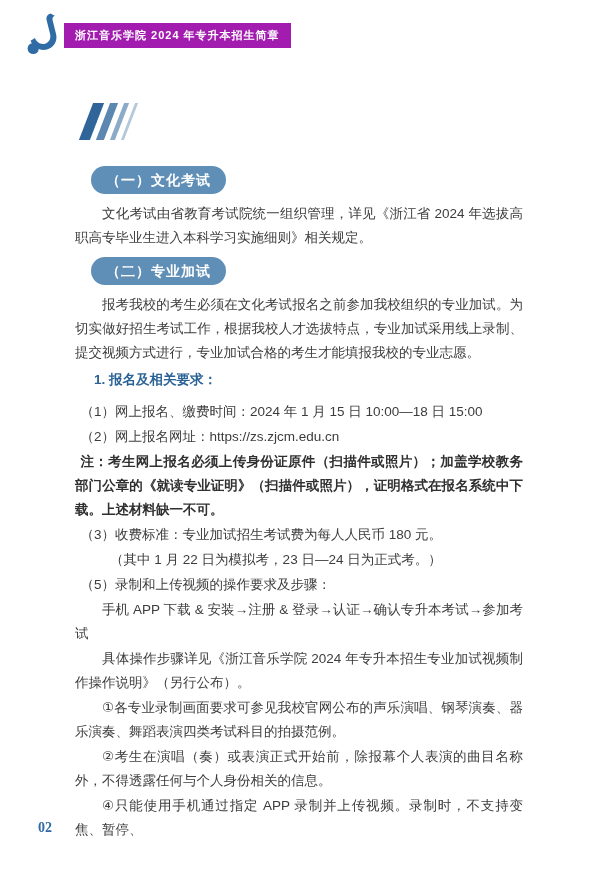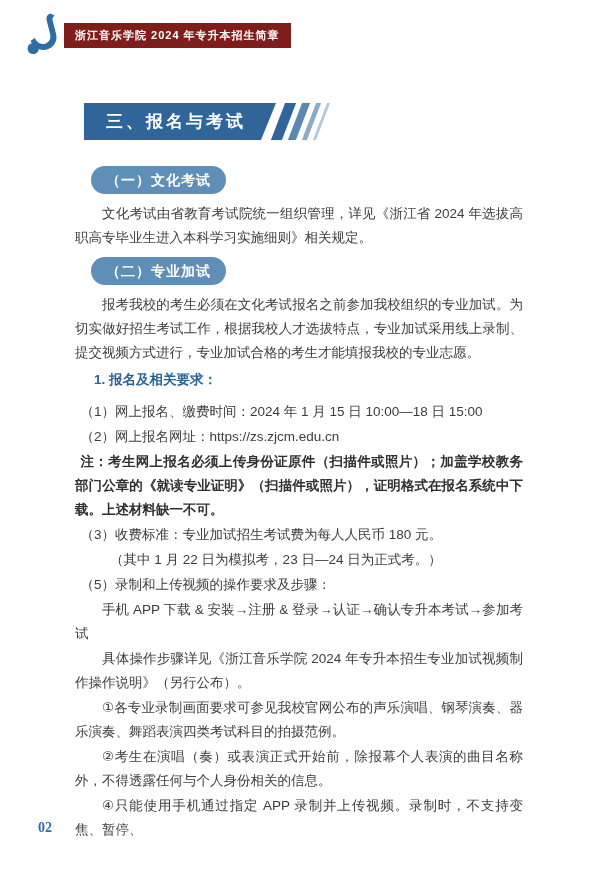--- a/index.html
+++ b/index.html
@@ -7,21 +7,21 @@
   body { font-family:"Liberation Sans","DejaVu Sans",sans-serif; }
   .page {
     position:relative; width:600px; height:884px; margin:0 auto;
     background:#ffffff; overflow:hidden; color:#3c3c3c;
   }
 
   
   .header { position:absolute; top:12px; left:26px; display:flex; align-items:center; }
   .logo { width:36px; height:46px; flex:0 0 auto; }
   .header-banner {
-    margin-left:2px; background:#7f1d1d; color:#ffffff;
+    margin-left:2px; background:#a21caf; color:#ffffff;
     font-size:11px; font-weight:bold; letter-spacing:1px;
     padding:5px 11px; white-space:nowrap;
   }
 
   
   .section-banner { position:absolute; top:103px; left:84px; display:flex; align-items:stretch; height:37px; }
   .banner-shape {
     background:#30659a; color:#ffffff; font-weight:bold; font-size:17px;
     letter-spacing:3px; line-height:37px; padding:0 30px 0 22px;
     clip-path:polygon(0 0, 100% 0, calc(100% - 15px) 100%, 0 100%);
@@ -68,21 +68,20 @@
       <path d="M24.5 1.5 c-3.2 0.8 -4.6 3.8 -3.8 7 l3.4 13.5 c1.1 4.6 -1 8.6 -5 9.7 c-4.6 1.2 -8.9 -1.6 -10.1 -5.6 l-4.4 2.6 c2.2 6.8 9.5 10.6 16.4 8.8 c7 -1.9 10.9 -8.8 9 -15.8 L26.6 8.2 c-0.5 -2 0.3 -3.7 2.2 -4.5 z" fill="#2f6ba5"></path>
       <circle cx="7.2" cy="36.5" r="5.6" fill="#2f6ba5"></circle>
       <circle cx="18.5" cy="26.5" r="1.3" fill="#ffffff"></circle>
       <circle cx="16.2" cy="21.5" r="1.3" fill="#ffffff"></circle>
       <circle cx="14.2" cy="16.5" r="1.3" fill="#ffffff"></circle>
     </svg>
     <div class="header-banner">浙江音乐学院 2024 年专升本招生简章</div>
   </div>
 
   <div class="section-banner">
-    <div class="banner-shape">三、报名与考试</div>
     <div class="stripe s1"></div>
     <div class="stripe s2"></div>
     <div class="stripe s3"></div>
     <div class="stripe s4"></div>
   </div>
 
   <div class="content">
 
     <div><span class="pill">（一）文化考试</span></div>
     <p class="ind2">文化考试由省教育考试院统一组织管理，详见《浙江省 2024 年选拔高职高专毕业生进入本科学习实施细则》相关规定。</p>

